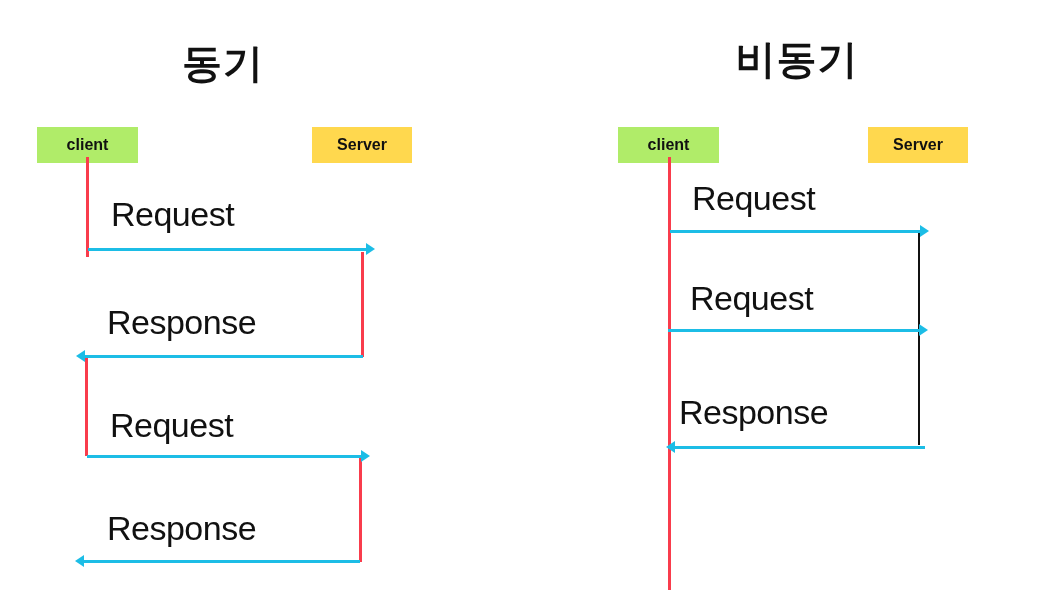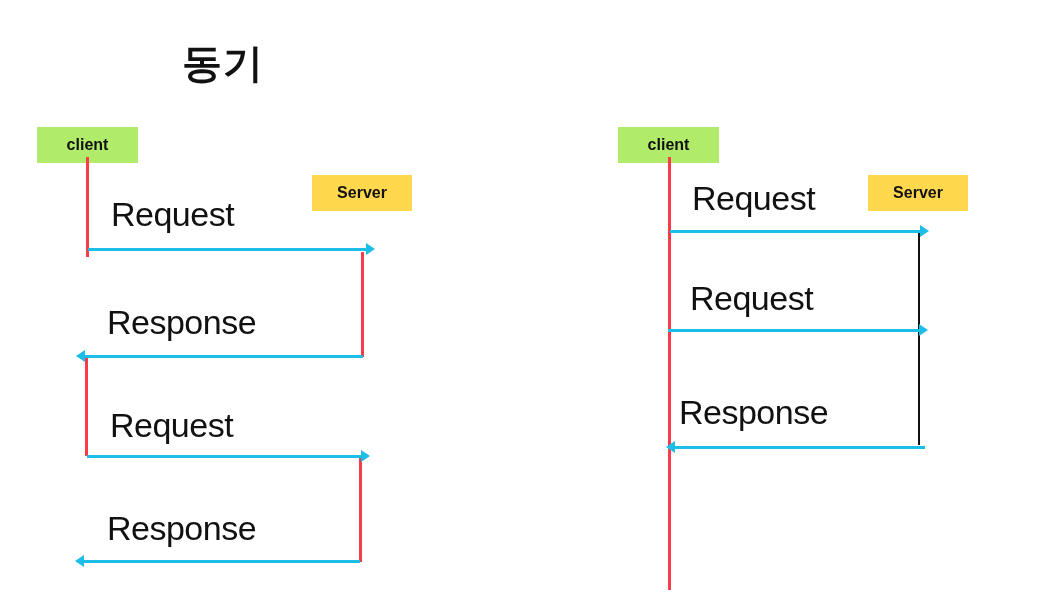--- a/index.html
+++ b/index.html
@@ -28,21 +28,21 @@
     position: absolute;
     height: 36px;
     display: flex;
     align-items: center;
     justify-content: center;
     font-size: 16px;
     font-weight: 700;
     color: var(--text, #111);
   }
   .box.green  { background: var(--client_box, #b0ec69); }
-  .box.yellow { background: var(--server_box, #ffd84e); margin-top: 48px; }
+  .box.yellow { background: var(--server_box, #ffd84e); }
   .b-sync-client  { left: 37px;  top: 127px; width: 101px; }
   .b-sync-server  { left: 312px; top: 127px; width: 100px; }
   .b-async-client { left: 618px; top: 127px; width: 101px; }
   .b-async-server { left: 868px; top: 127px; width: 100px; }
 
   .vline { position: absolute; width: 3px; }
   .vline.red   { background: var(--lifeline_red, #f93c4c); }
   .vline.black { background: var(--activation_black, #111); width: 2px; }
   
   .s-red1 { left: 86px;  top: 157px; height: 100px; }
@@ -124,20 +124,21 @@
 
   <div class="msg s-msg2">Response</div>
   <div class="arrow left s-arr2"></div>
 
   <div class="msg s-msg3">Request</div>
   <div class="arrow right s-arr3"></div>
 
   <div class="msg s-msg4">Response</div>
   <div class="arrow left s-arr4"></div>
 
+  <h1 class="title t-async">비동기</h1>
 
   <div class="box green b-async-client">
     <span>client</span>
   </div>
   <div class="box yellow b-async-server">
     <span>Server</span>
   </div>
 
   <div class="vline red a-red"></div>
   <div class="vline black a-black"></div>

